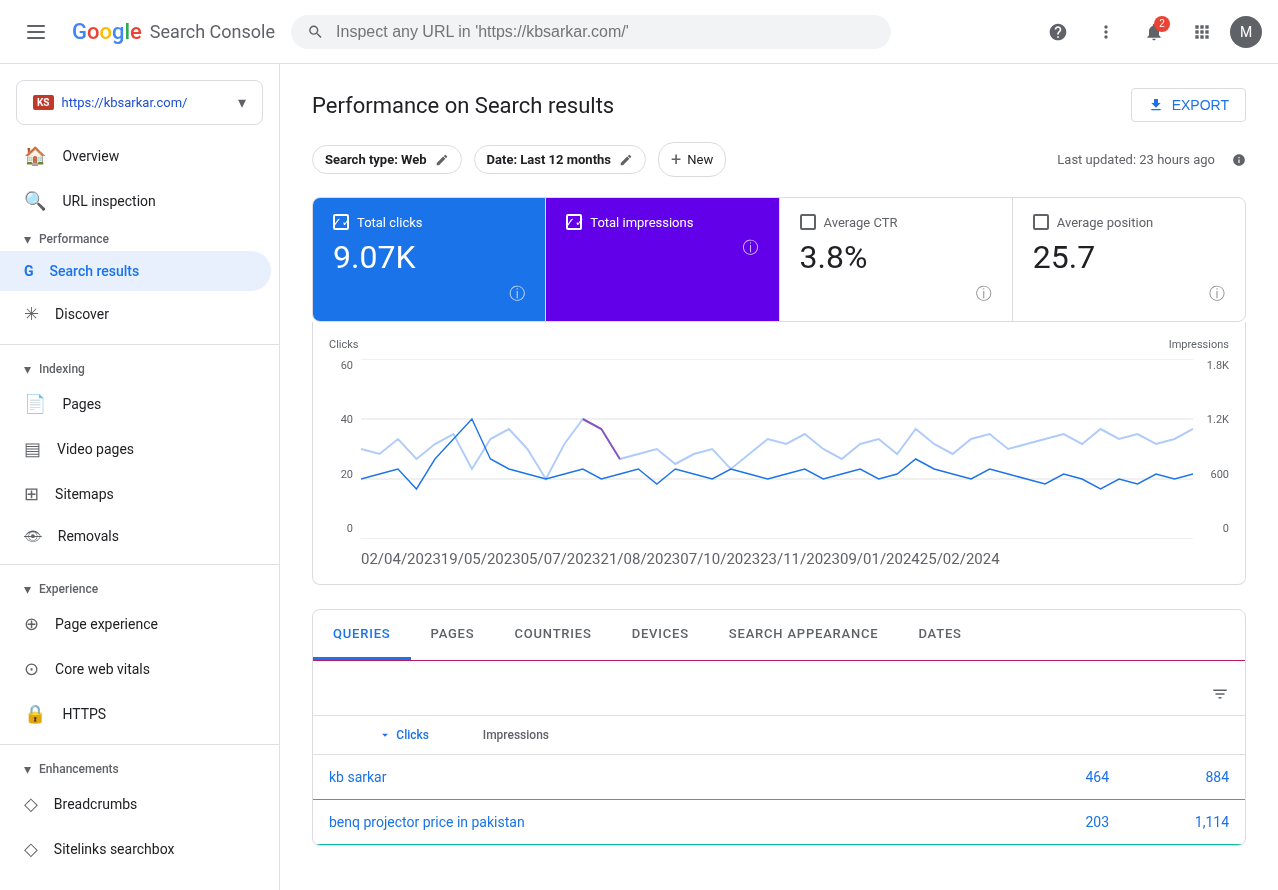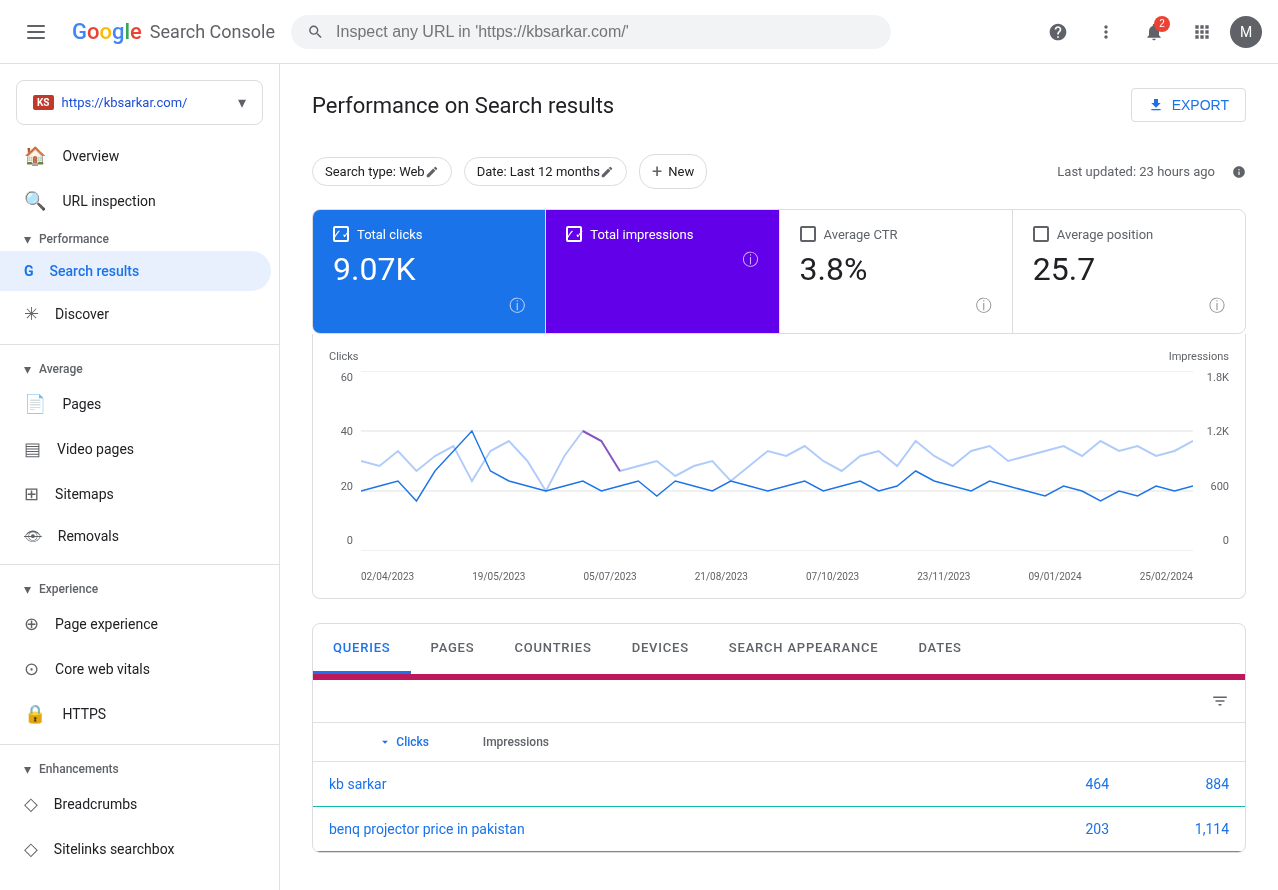--- a/index.html
+++ b/index.html
@@ -30,27 +30,27 @@
     .sidebar-item { display: flex; align-items: center; gap: 16px; padding: 12px 24px; cursor: pointer; border-radius: 0 24px 24px 0; margin-right: 8px; font-size: 14px; color: #202124; }
     .sidebar-item.active { background: #e8f0fe; color: #1a73e8; font-weight: 500; }
     .sidebar-section { padding: 8px 24px 4px; font-size: 12px; color: #5f6368; font-weight: 500; display: flex; align-items: center; gap: 8px; cursor: pointer; }
     .sidebar-icon { font-size: 18px; color: #5f6368; }
     .sidebar-item.active .sidebar-icon { color: #1a73e8; }
 
     
     .main { flex: 1; overflow-y: auto; padding: 24px 32px; }
     
     
-    .page-header { display: flex; align-items: center; justify-content: space-between; margin-bottom: 32px; }
+    .page-header { display: flex; align-items: center; justify-content: space-between; margin-bottom: 20px; }
     .page-title { font-size: 22px; font-weight: 400; color: #202124; }
     .export-btn { display: flex; align-items: center; gap: 8px; padding: 8px 16px; border: 1px solid #dadce0; border-radius: 4px; cursor: pointer; font-size: 14px; background: white; color: #1a73e8; font-weight: 500; }
 
     
     .filter-bar { display: flex; align-items: center; gap: 12px; margin-bottom: 20px; }
-    .filter-chip { display: flex; align-items: center; padding: 6px 12px; border: 1px solid #dadce0; border-radius: 16px; cursor: pointer; font-size: 13px; background: white; }
+    .filter-chip { display: flex; align-items: center; gap: 8px; padding: 6px 12px; border: 1px solid #dadce0; border-radius: 16px; cursor: pointer; font-size: 13px; background: white; font-weight: bold; }
     .new-btn { display: flex; align-items: center; gap: 6px; padding: 6px 12px; border: 1px solid #dadce0; border-radius: 16px; cursor: pointer; font-size: 13px; background: white; }
     .last-updated { margin-left: auto; font-size: 13px; color: #5f6368; display: flex; align-items: center; gap: 17px; }
 
     
     .metrics-row { display: flex; margin-bottom: 0; border: 1px solid #dadce0; border-radius: 8px; overflow: hidden; }
     .metric-card { flex: 1; padding: 16px 20px; cursor: pointer; border-right: 1px solid #dadce0; }
     .metric-card:last-child { border-right: none; }
     .metric-card.active-blue { background: #1a73e8; color: white; }
     .metric-card.active-purple { background: #6200ea; color: white; }
     .metric-header { display: flex; align-items: center; gap: 8px; margin-bottom: 8px; font-size: 13px; }
@@ -60,21 +60,21 @@
     .metric-card.active-blue .metric-value { color: white; }
     .metric-card.active-purple .metric-value { color: white; }
     .metric-card .metric-value { color: #202124; }
     .metric-footer { display: flex; align-items: center; justify-content: flex-end; margin-top: 8px; }
     .info-icon { font-size: 16px; opacity: 0.7; cursor: help; }
 
     
     .chart-container { border: 1px solid #dadce0; border-top: none; border-radius: 0 0 8px 8px; padding: 16px; margin-bottom: 24px; }
 
     
-    .tabs-container { border-bottom: 6px solid #be185d; margin-bottom: 0; }
+    .tabs-container { border-bottom: 1px solid #be185d; margin-bottom: 12px; }
     .tabs { display: flex; }
     .tab { padding: 16px 20px; cursor: pointer; font-size: 13px; font-weight: 500; color: #5f6368; border-bottom: 3px solid transparent; letter-spacing: 0.8px; text-transform: uppercase; }
     .tab.active { color: #1a73e8; border-bottom-color: #1a73e8; }
 
     
     .table-header { display: flex; align-items: center; justify-content: flex-end; padding: 12px 16px; border-bottom: 1px solid #e0e0e0; }
     .table-cols { display: flex; align-items: center; padding: 12px 16px; border-bottom: 1px solid #e0e0e0; font-size: 12px; color: #5f6368; font-weight: 500; }
     .col-query { flex: 1; }
     .col-clicks { width: 100px; text-align: right; display: flex; align-items: center; justify-content: flex-end; gap: 4px; color: #1a73e8; }
     .col-impressions { width: 120px; text-align: right; color: #5f6368; }
@@ -174,21 +174,21 @@
 
     <div class="sidebar-item">
       <span class="sidebar-icon">✳</span>
       <span>Discover</span>
     </div>
 
     <div class="divider-h" style="margin: 8px 0;"></div>
 
     <div class="sidebar-section">
       <span style="font-size:14px;">▾</span>
-      <span>Average</span>
+      <span>Indexing</span>
     </div>
 
     <div class="sidebar-item">
       <span class="sidebar-icon">📄</span>
       <span>Pages</span>
     </div>
 
     <div class="sidebar-item">
       <span class="sidebar-icon">▤</span>
       <span>Video pages</span>
@@ -349,21 +349,21 @@
             <line x1="0" y1="120" x2="900" y2="120" stroke="#e0e0e0" stroke-width="1"></line>
             <line x1="0" y1="180" x2="900" y2="180" stroke="#e0e0e0" stroke-width="1"></line>
 
             <polyline points="0,90 20,95 40,80 60,100 80,85 100,75 120,110 140,80 160,70 180,90 200,120 220,85 240,60 260,70 280,100 300,95 320,90 340,105 360,95 380,90 400,110 420,95 440,80 460,85 480,75 500,90 520,100 540,85 560,80 580,95 600,70 620,85 640,95 660,80 680,75 700,90 720,85 740,80 760,75 780,85 800,70 820,80 840,75 860,85 880,80 900,70" fill="none" stroke="#aecbfa" stroke-width="2"></polyline>
 
             <polyline points="0,120 20,115 40,110 60,130 80,100 100,80 120,60 140,100 160,110 180,115 200,120 220,115 240,110 260,120 280,115 300,110 320,125 340,110 360,115 380,120 400,110 420,115 440,120 460,115 480,110 500,120 520,115 540,110 560,120 580,115 600,100 620,110 640,115 660,120 680,110 700,115 720,120 740,125 760,115 780,120 800,130 820,120 840,125 860,115 880,120 900,115" fill="none" stroke="#1a73e8" stroke-width="1.5"></polyline>
 
             <polyline points="240,60 260,70 280,100" fill="none" stroke="#7b1fa2" stroke-width="2" opacity="0.7"></polyline>
           </svg>
           
-          <div style="display:flex;justify-content:space-between;font-size:10px;color:#5f6368;margin-top:17px;">
+          <div style="display:flex;justify-content:flex-start;font-size:15px;color:#5f6368;margin-top:8px;">
             <span>02/04/2023</span>
             <span>19/05/2023</span>
             <span>05/07/2023</span>
             <span>21/08/2023</span>
             <span>07/10/2023</span>
             <span>23/11/2023</span>
             <span>09/01/2024</span>
             <span>25/02/2024</span>
           </div>
         </div>

